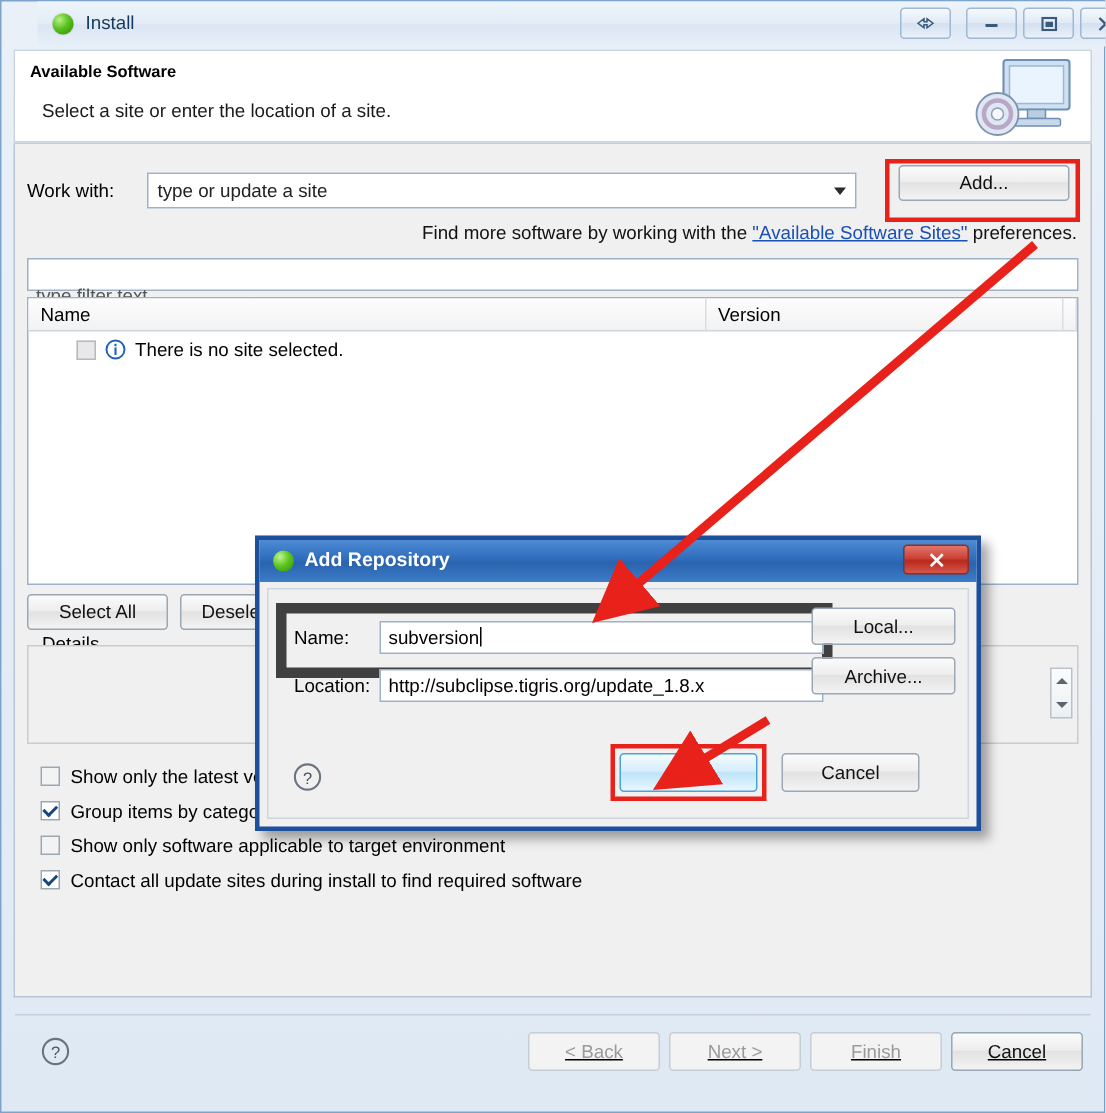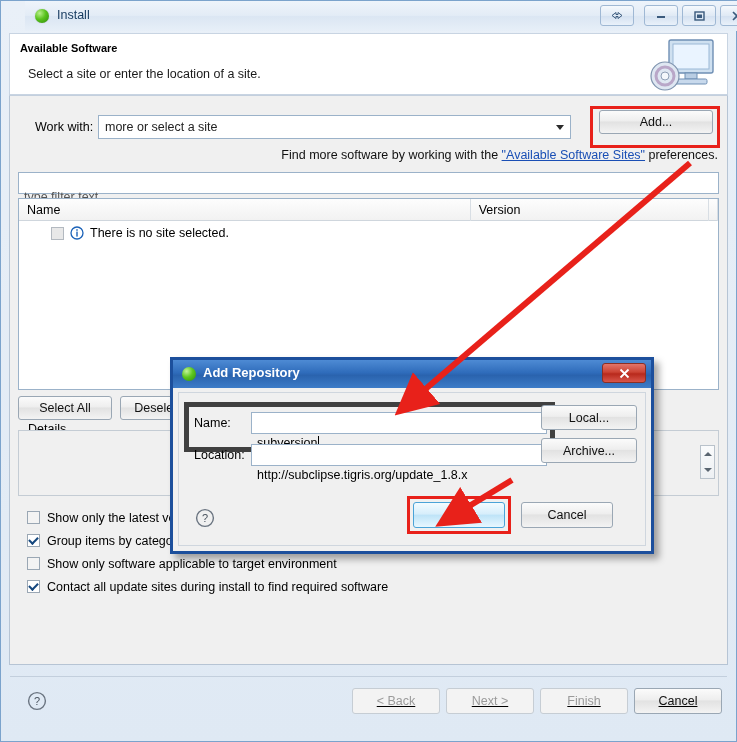--- a/index.html
+++ b/index.html
@@ -52,21 +52,21 @@
 
   .headsep{position:absolute;left:8px;top:94px;right:8px;height:1px;background:#c3cfdd;}
 
   
   .body{
     position:absolute;left:8px;top:95px;right:8px;bottom:76px;
     background:#f0f0f0;border:1px solid #b6c4d4;border-top:none;box-sizing:border-box;
   }
 
   .row-workwith{position:absolute;left:8px;top:19px;right:8px;height:26px;}
-  .lbl-workwith{position:absolute;left:0;top:5px;font-size:12.5px;margin-left:17px;}
+  .lbl-workwith{position:absolute;left:0;top:5px;font-size:12.5px;}
   .combo{
     position:absolute;left:80px;top:0;right:148px;height:24px;
     background:#fff;border:1px solid #9bb2c9;box-sizing:border-box;
   }
   .combo .val{position:absolute;left:6px;top:4px;font-size:12.5px;color:#222;}
   .combo .arr{
     position:absolute;right:6px;top:9px;width:0;height:0;
     border-left:4px solid transparent;border-right:4px solid transparent;border-top:5px solid #2b2b2b;
   }
   .addwrap{
@@ -151,28 +151,28 @@
     background:radial-gradient(circle at 33% 30%, #c3f49a 0%, #5ec71f 45%, #2e8d07 100%);}
   .dlg-title .tx{position:absolute;left:30px;top:5px;font-size:13px;color:#fff;font-weight:bold;}
   .dlg-close{
     position:absolute;right:5px;top:3px;width:44px;height:20px;border-radius:3px;
     border:1px solid #8b2f24;box-sizing:border-box;
     background:linear-gradient(180deg,#e2756a 0%,#cc4334 45%,#b8291c 55%,#d8564a 100%);
     display:flex;align-items:center;justify-content:center;color:#fff;font-size:12px;font-weight:bold;
   }
   .dlg-body{position:absolute;left:5px;top:32px;right:5px;bottom:5px;background:#f0f0f0;
     border:1px solid #cfd6de;box-sizing:border-box;}
-  .fieldbox{position:absolute;left:5px;top:9px;width:371px;height:50px;border:5px solid #404040;box-sizing:border-box;}
+  .fieldbox{position:absolute;left:5px;top:9px;width:371px;height:50px;border:7px solid #404040;box-sizing:border-box;}
   .frow{position:absolute;left:0;height:24px;display:flex;align-items:center;}
   .frow.r1{top:4px;}
   .frow.r2{top:36px;}
   .flabel{width:62px;font-size:12.5px;padding-left:5px;box-sizing:border-box;}
   .finput{width:296px;height:22px;background:#fff;border:1px solid #9bb2c9;box-sizing:border-box;
     position:relative;}
-  .finput .fv{position:absolute;left:5px;top:3px;font-size:12.5px;margin-top:20px;}
+  .finput .fv{position:absolute;left:5px;top:3px;font-size:12.5px;}
   .caret{display:inline-block;width:1px;height:13px;background:#000;vertical-align:-2px;margin-left:1px;}
   .dlg-side{position:absolute;right:8px;top:12px;display:flex;flex-direction:column;gap:8px;}
   .btn-side{width:96px;height:25px;}
   .okwrap{position:absolute;left:228px;bottom:11px;width:104px;height:38px;border:3px solid #e8211a;box-sizing:border-box;}
   .btn-ok{position:absolute;left:234px;bottom:17px;width:92px;height:26px;
     border:1px solid #4aa3d8;border-radius:3px;
     background:linear-gradient(180deg,#f3fbff 0%,#d7eefb 45%,#bfe4f8 52%,#e8f7ff 100%);
     color:#111;}
   .btn-cancel-dlg{position:absolute;left:342px;bottom:17px;width:92px;height:26px;}
   .dlg-help{position:absolute;left:16px;bottom:17px;width:20px;height:20px;}
@@ -229,21 +229,21 @@
         </svg>
       </div>
     </div>
     <div class="headsep"></div>
 
     <div class="body">
 
       <div class="row-workwith">
         <div class="lbl-workwith">Work with:</div>
         <div class="combo">
-          <div class="val">more or select a site</div>
+          <div class="val">type or update a site</div>
           <div class="arr"></div>
         </div>
         <div class="addwrap">
           <div class="btn btn-add">Add...</div>
         </div>
       </div>
 
       <div class="findline"><span>Find more software by working with the </span><a href="#">"Available Software Sites"</a><span> preferences.</span></div>
 
       <div class="filter">

